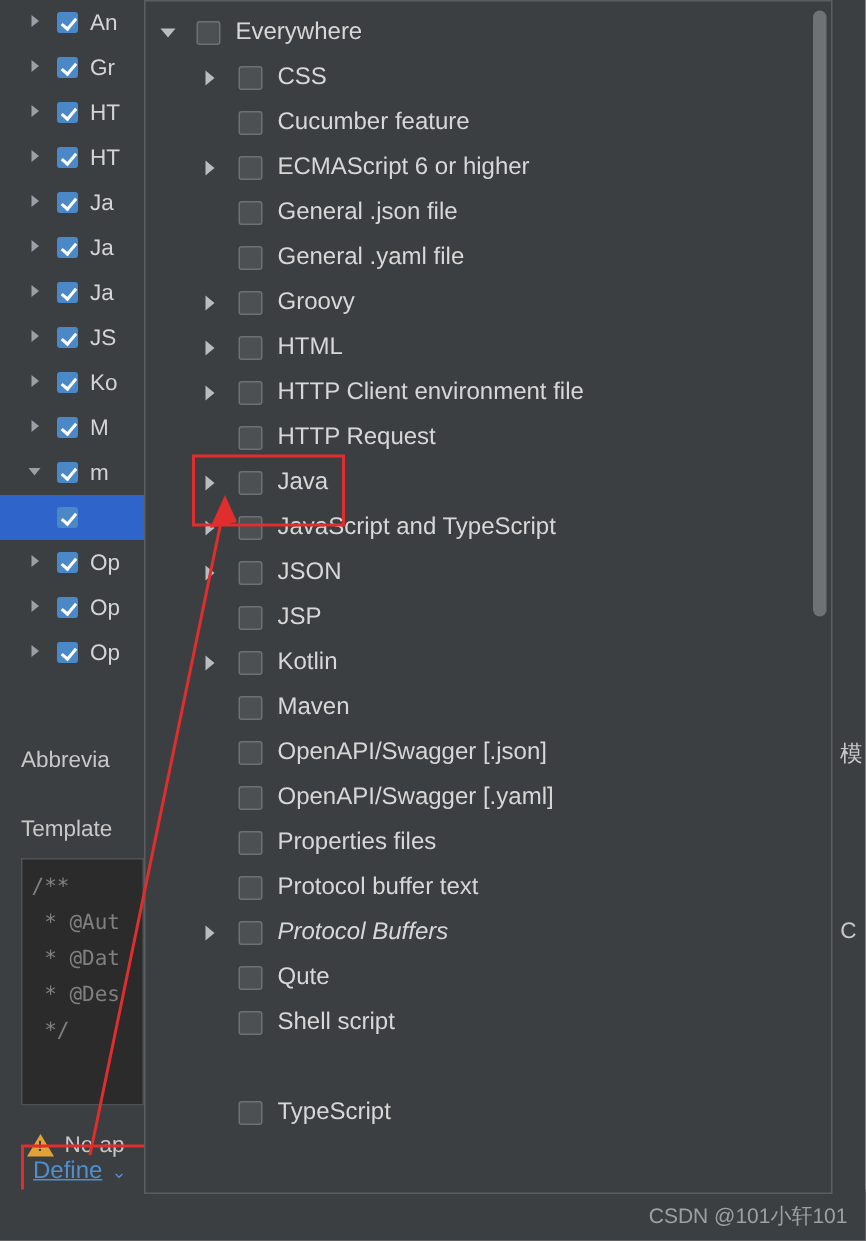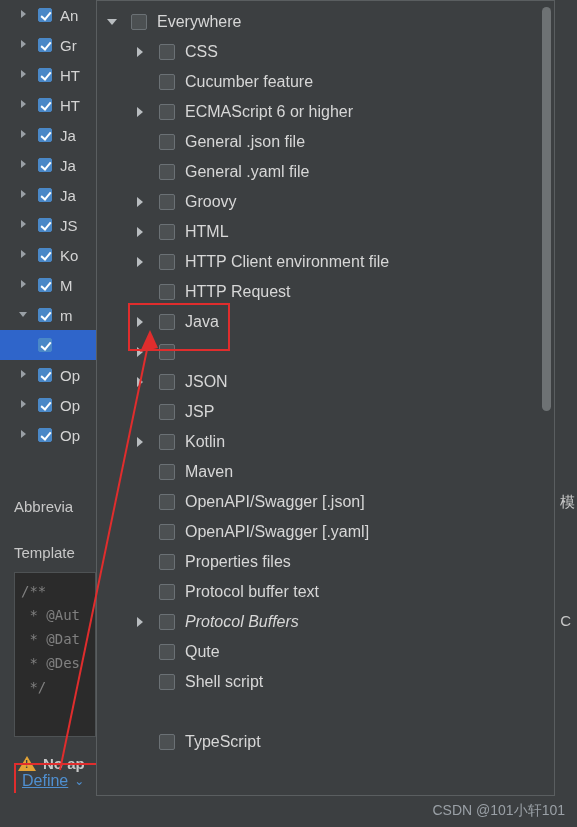--- a/index.html
+++ b/index.html
@@ -128,21 +128,20 @@
   }
 
   #warning-row {
     position: absolute;
     left: 18px; top: 755px;
     display: flex;
     align-items: center;
     font-size: 15px;
     color: #c8c8c8;
     white-space: nowrap;
-    font-weight: bold;
   }
   #warn-icon {
     width: 0; height: 0;
     border-left: 9px solid transparent;
     border-right: 9px solid transparent;
     border-bottom: 15px solid #e2a336;
     margin-right: 7px;
     position: relative;
   }
   #warn-icon::after {
@@ -444,20 +443,21 @@
       <span>HTTP Request</span>
     </div>
     <div class="popup-row" style="top: 306px; left: 36px;">
       <span class="popup-arrow right"></span>
       <span class="cb" style="margin-left: 10px;"></span>
       <span>Java</span>
     </div>
     <div class="popup-row" style="top: 336px; left: 36px;">
       <span class="popup-arrow right"></span>
       <span class="cb" style="margin-left: 10px;"></span>
+      <span>JavaScript and TypeScript</span>
     </div>
     <div class="popup-row" style="top: 366px; left: 36px;">
       <span class="popup-arrow right"></span>
       <span class="cb" style="margin-left: 10px;"></span>
       <span>JSON</span>
     </div>
     <div class="popup-row" style="top: 396px; left: 36px; text-align: center;">
       <span class="popup-arrow none"></span>
       <span class="cb" style="margin-left: 10px;"></span>
       <span>JSP</span>

